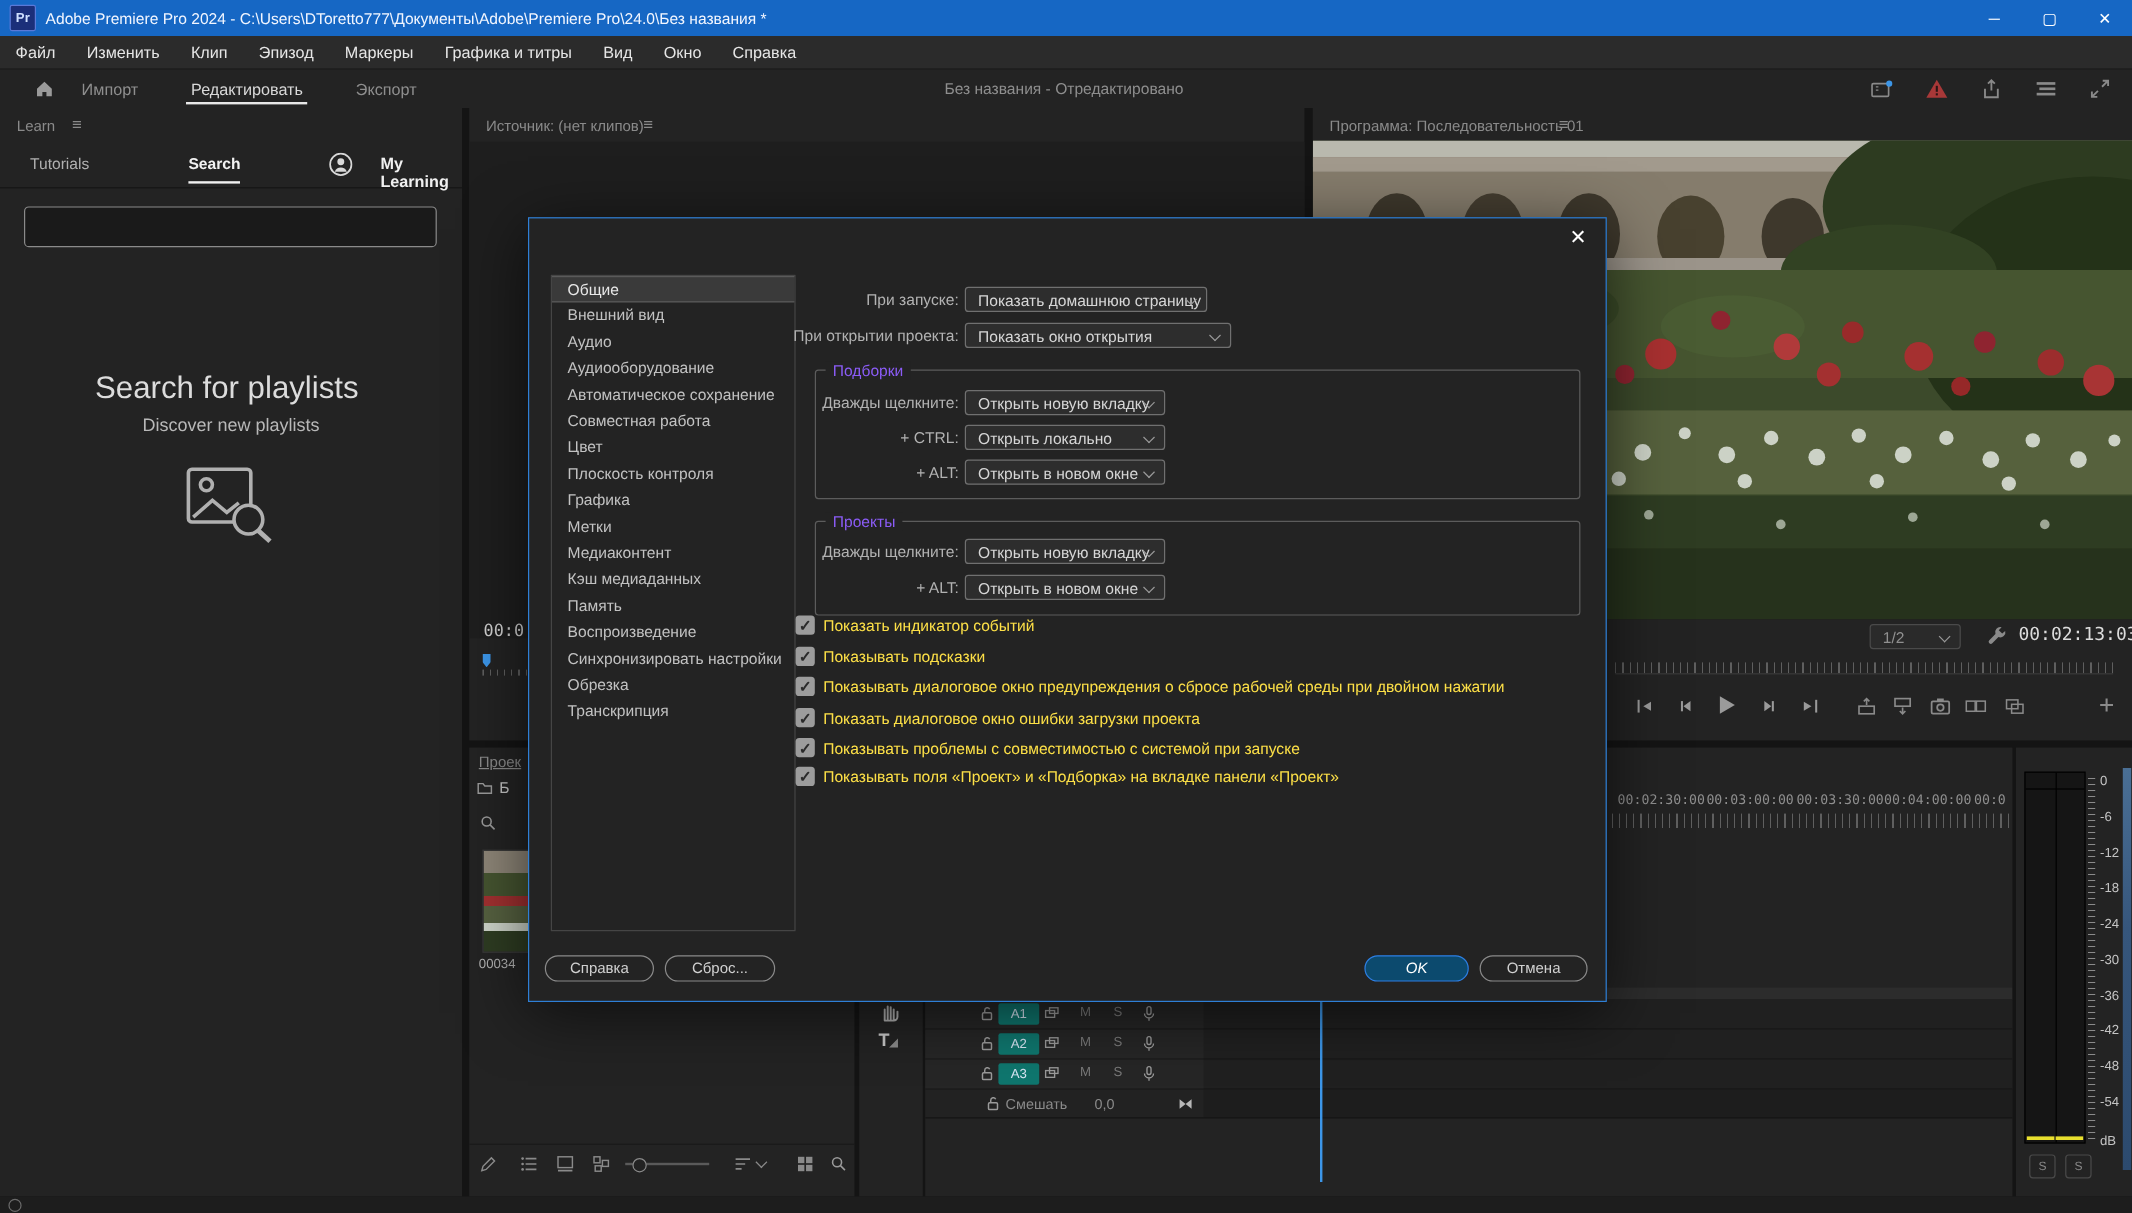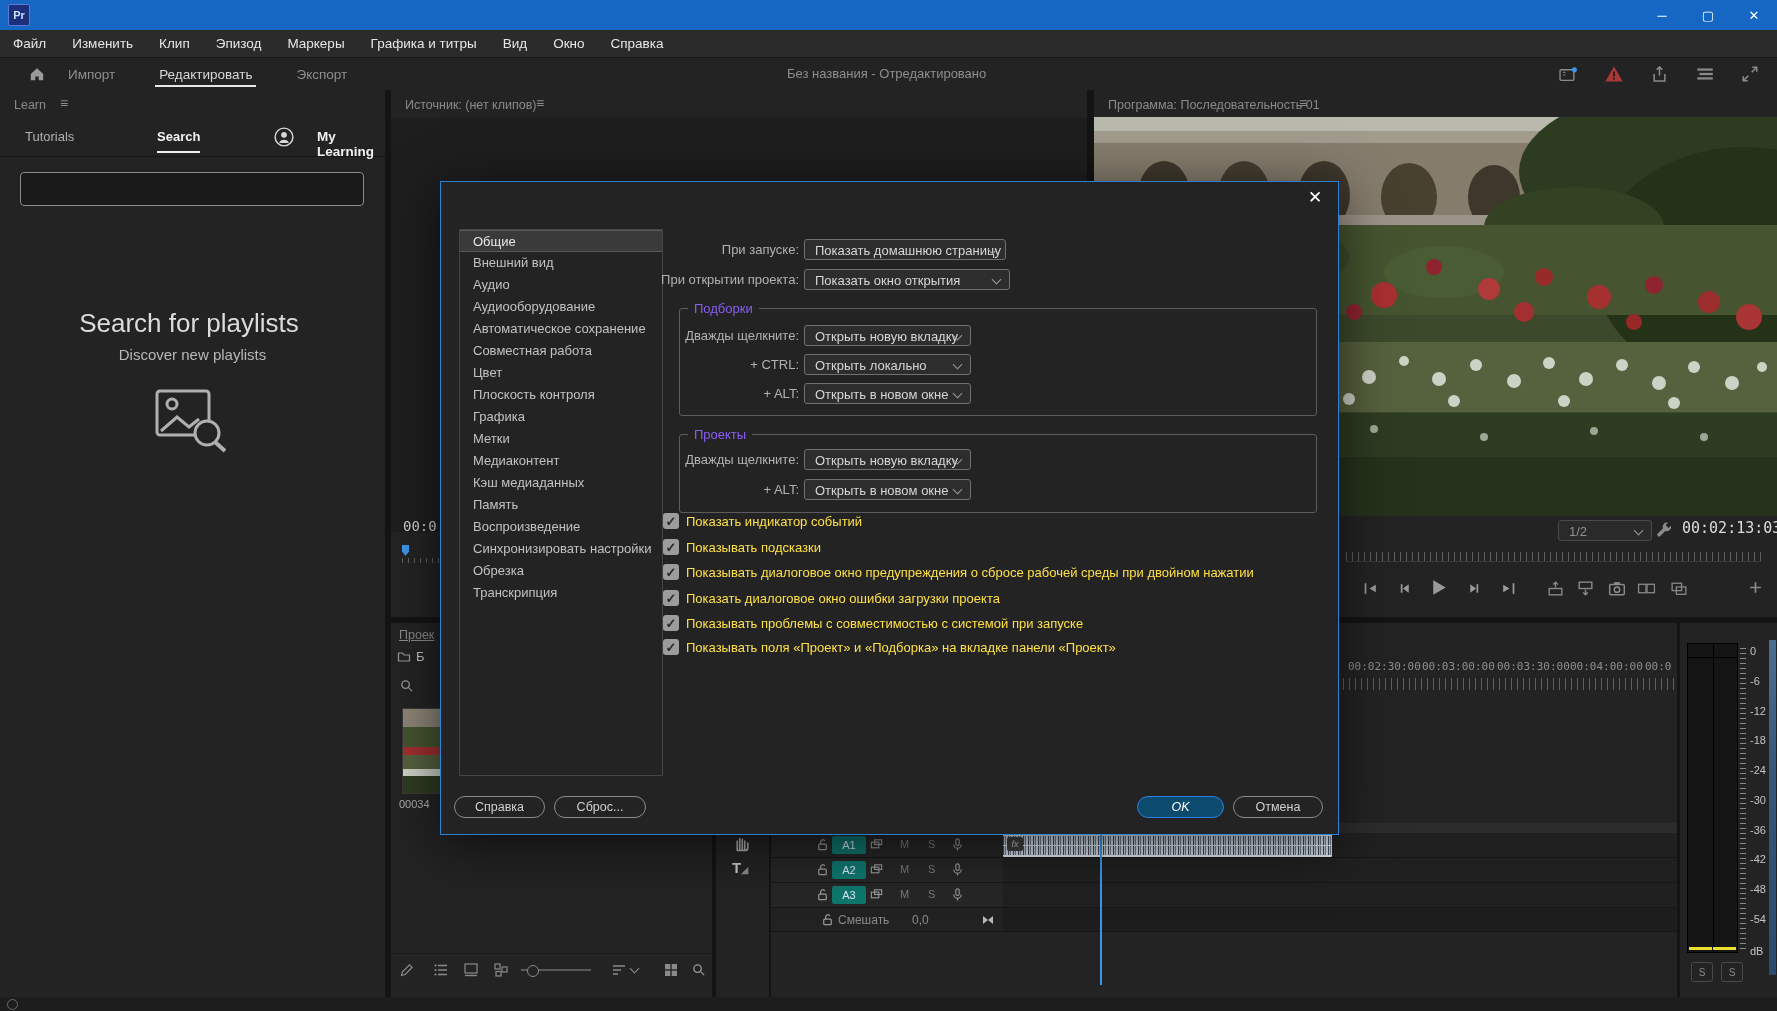--- a/index.html
+++ b/index.html
@@ -87,20 +87,21 @@
         </symbol>
       <symbol id="i-magnifier" viewBox="0 0 16 16">
           <circle cx="7" cy="7" r="4" fill="none" stroke="currentColor" stroke-width="1.4"></circle>
           <path d="M10 10l4 4" stroke="currentColor" stroke-width="1.4"></path>
         </symbol>
     </defs>
   </svg>
 
   <div class="abs titlebar">
     <div class="prbadge">Pr</div>
+    <div class="wtitle">Adobe Premiere Pro 2024 - C:\Users\DToretto777\Документы\Adobe\Premiere Pro\24.0\Без названия *</div>
     <div class="wbtns">
       <div class="wbtn">─</div>
       <div class="wbtn">▢</div>
       <div class="wbtn">✕</div>
     </div>
   </div>
 
   <div class="abs menubar">
     <span class="menuitem">Файл</span>
     <span class="menuitem">Изменить</span>
@@ -270,21 +271,21 @@
             <circle cx="170" cy="318" r="4"></circle>
             <circle cx="280" cy="312" r="4"></circle>
           <circle cx="390" cy="320" r="4"></circle>
             <circle cx="500" cy="314" r="4"></circle>
             <circle cx="610" cy="320" r="4"></circle>
         </g>
         <rect x="0" y="340" width="683" height="59" fill="#26321c"></rect>
       </svg>
     </div>
 
-    <div class="abs dd" style="left:464px;top:430px;width:94px;background:#2a2a2a;border-color:#4a4a4a;color:#909090;">
+    <div class="abs dd" style="left:464px;top:430px;width:76px;background:#2a2a2a;border-color:#4a4a4a;color:#909090;">
       <span>1/2</span><span class="chev"></span>
     </div>
     <span class="abs" style="left:560px;top:430px;">
       <svg width="20" height="20" viewBox="0 0 16 16">
           <path d="M13.6 4.6a3.4 3.4 0 0 1-4.5 4.1L5 12.8a1.4 1.4 0 0 1-2-2l4.1-4.1a3.4 3.4 0 0 1 4.1-4.5L9.3 4.1l2.3 2.3z" fill="#8a8a8a"></path>
         </svg>
     </span>
     <div class="abs tc" style="left:588px;top:429px;color:#dcdcdc;font-size:15px;">00:02:13:03</div>
     <div class="abs ticks-h" style="left:252px;top:462px;width:415px;height:9px;border-bottom:1px solid #3a3a3a;"></div>
 
@@ -462,26 +463,20 @@
           </span>
         <span class="mslet" style="left:129px;">M</span>
         <span class="mslet" style="left:157px;">S</span>
         <span class="abs ic" style="left:179px;top:4px;">
             <svg width="15" height="15">
               <use href="#i-mic"></use>
             </svg>
           </span>
       </div>
 
-      <div class="abs" style="left:232px;top:1px;width:329px;height:23px;background:#e3ecf4;border-radius:1px;">
-        <div class="wavestrip" style="top:2px;height:9px;"></div>
-        <div class="wavestrip" style="top:12px;height:9px;"></div>
-        <div class="abs" style="left:4px;top:3px;width:16px;height:14px;background:#3f3f3f;color:#cfcfcf;
-             font-size:9px;font-style:italic;display:flex;align-items:center;justify-content:center;border-radius:2px;">fx</div>
-      </div>
     </div>
     <div class="trackrow" style="top:235px;height:25px;background:#202020;">
       <div class="abs" style="left:0;top:0;width:232px;height:100%;background:#262626;">
         <span class="abs ic" style="left:44px;top:4px;">
             <svg width="15" height="15">
               <use href="#i-lock"></use>
             </svg>
           </span>
         <div class="badge">A2</div>
         <span class="abs ic" style="left:98px;top:4px;">
@@ -591,21 +586,21 @@
       <div class="ditem">Синхронизировать настройки</div>
       <div class="ditem">Обрезка</div>
       <div class="ditem">Транскрипция</div>
     </div>
 
     <div class="dlabel" style="top:60px;">При запуске:</div>
     <div class="dd" style="left:363px;top:57px;width:202px;">
       <span>Показать домашнюю страницу</span><span class="chev"></span>
     </div>
     <div class="dlabel" style="top:90px;">При открытии проекта:</div>
-    <div class="dd" style="left:363px;top:87px;width:206px;">
+    <div class="dd" style="left:363px;top:87px;width:222px;">
       <span>Показать окно открытия</span><span class="chev"></span>
     </div>
 
     <div class="group" style="left:238px;top:126px;width:636px;height:106px;">
       <span class="gleg">Подборки</span>
     </div>
     <div class="dlabel" style="top:146px;">Дважды щелкните:</div>
     <div class="dd" style="left:363px;top:143px;width:167px;">
       <span>Открыть новую вкладку</span><span class="chev"></span>
     </div>

